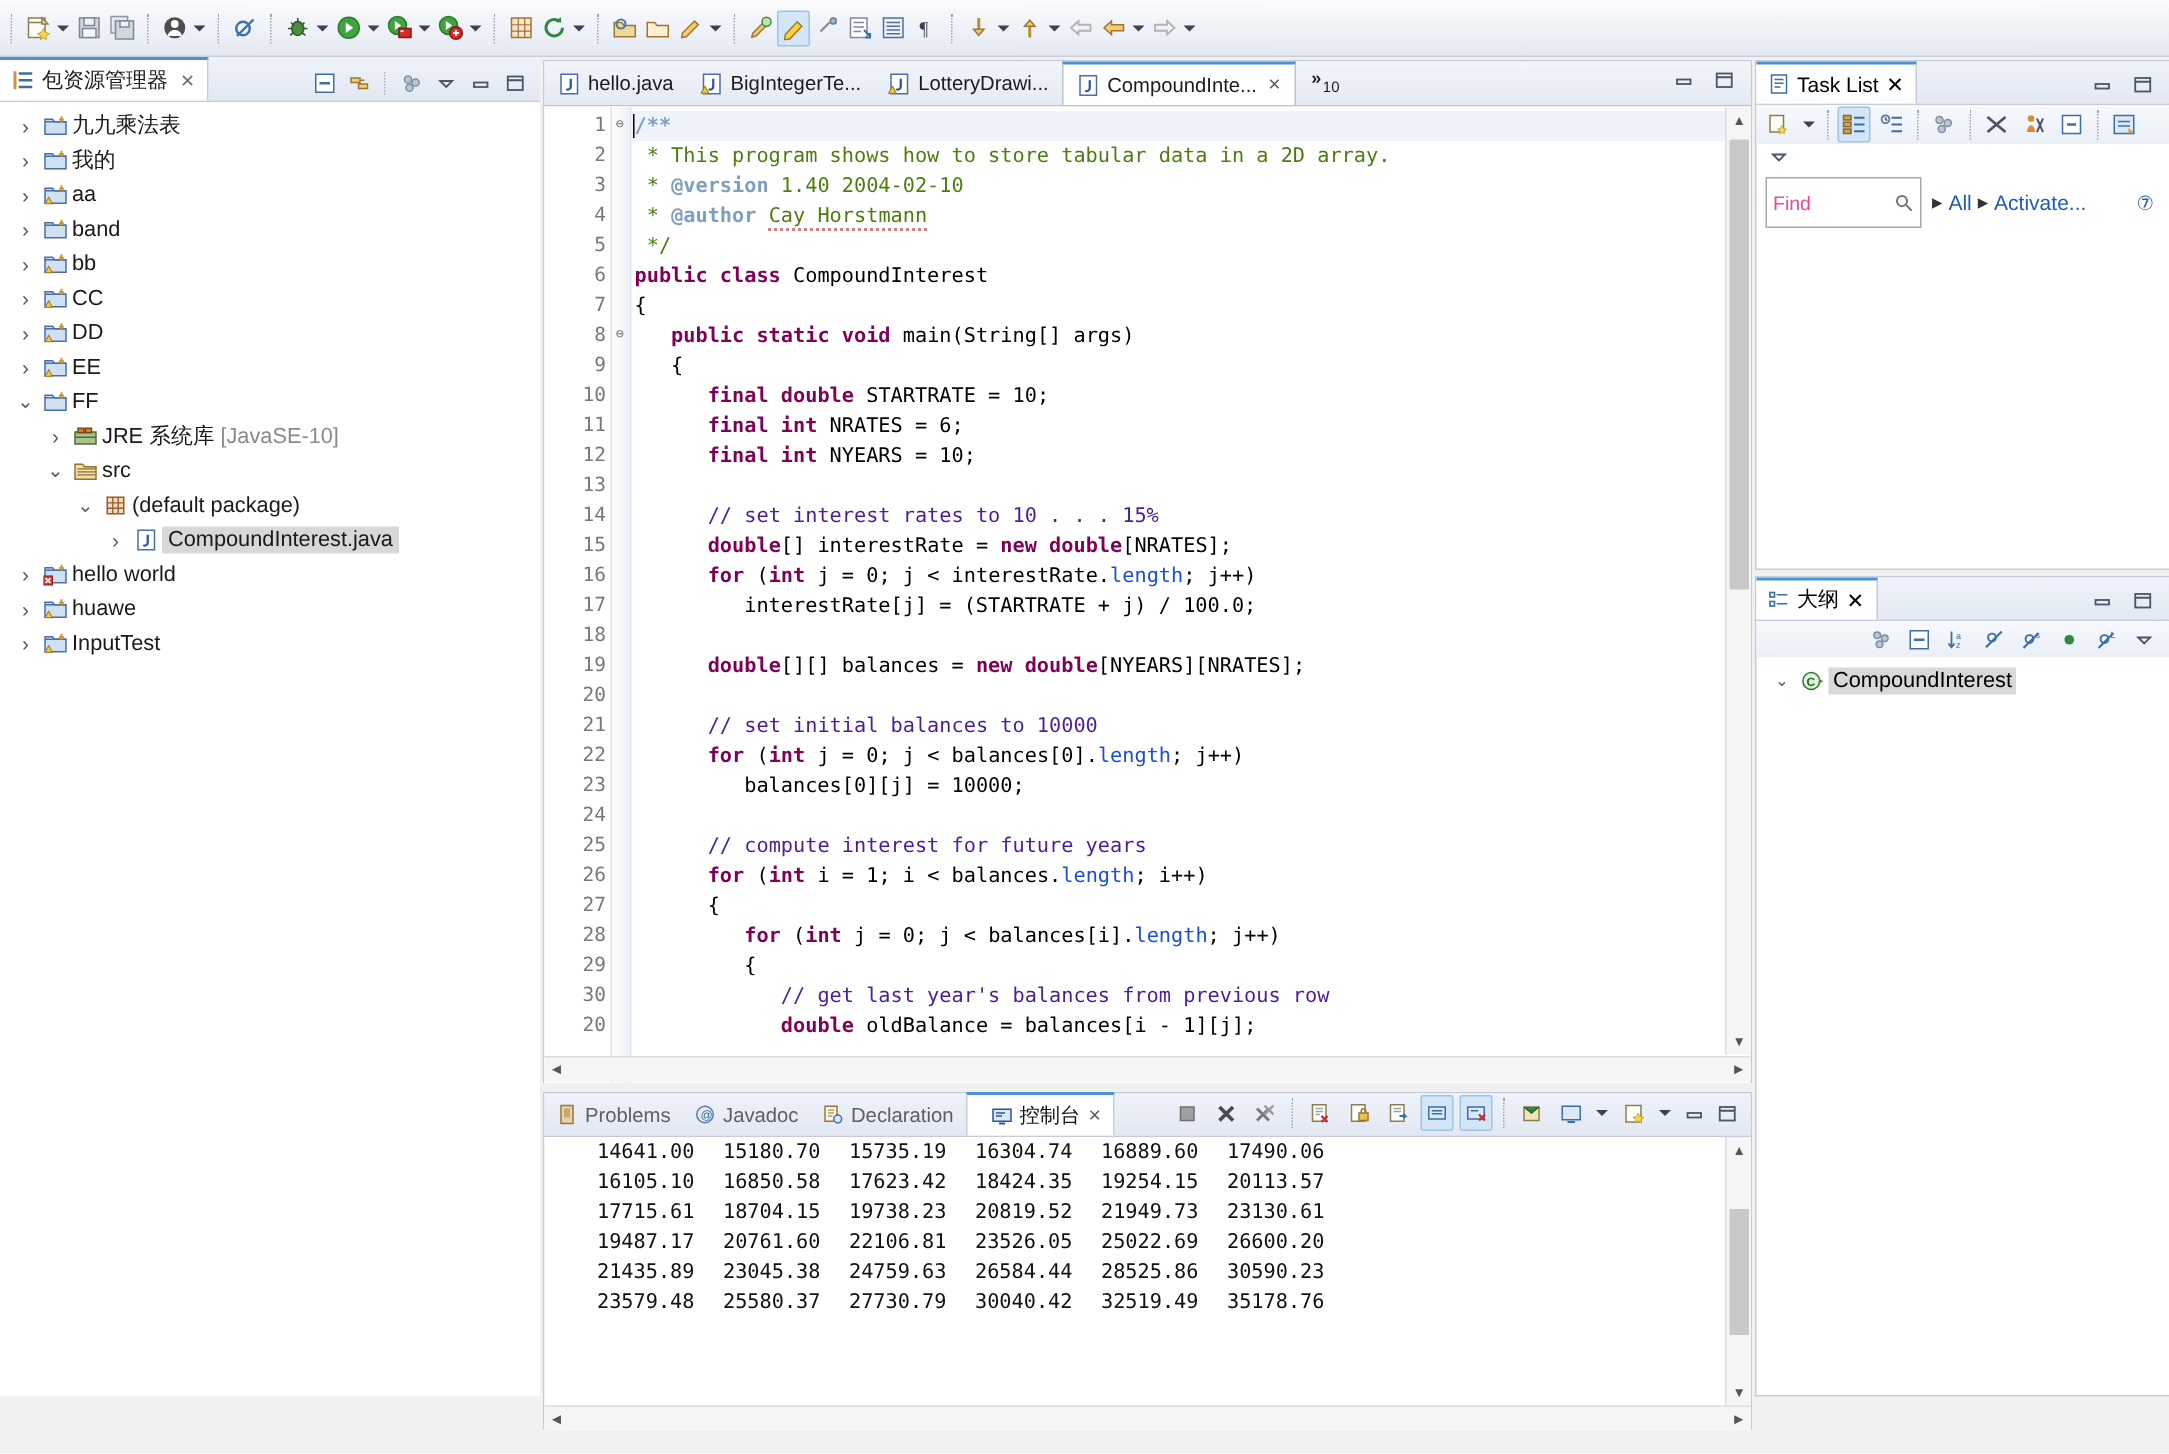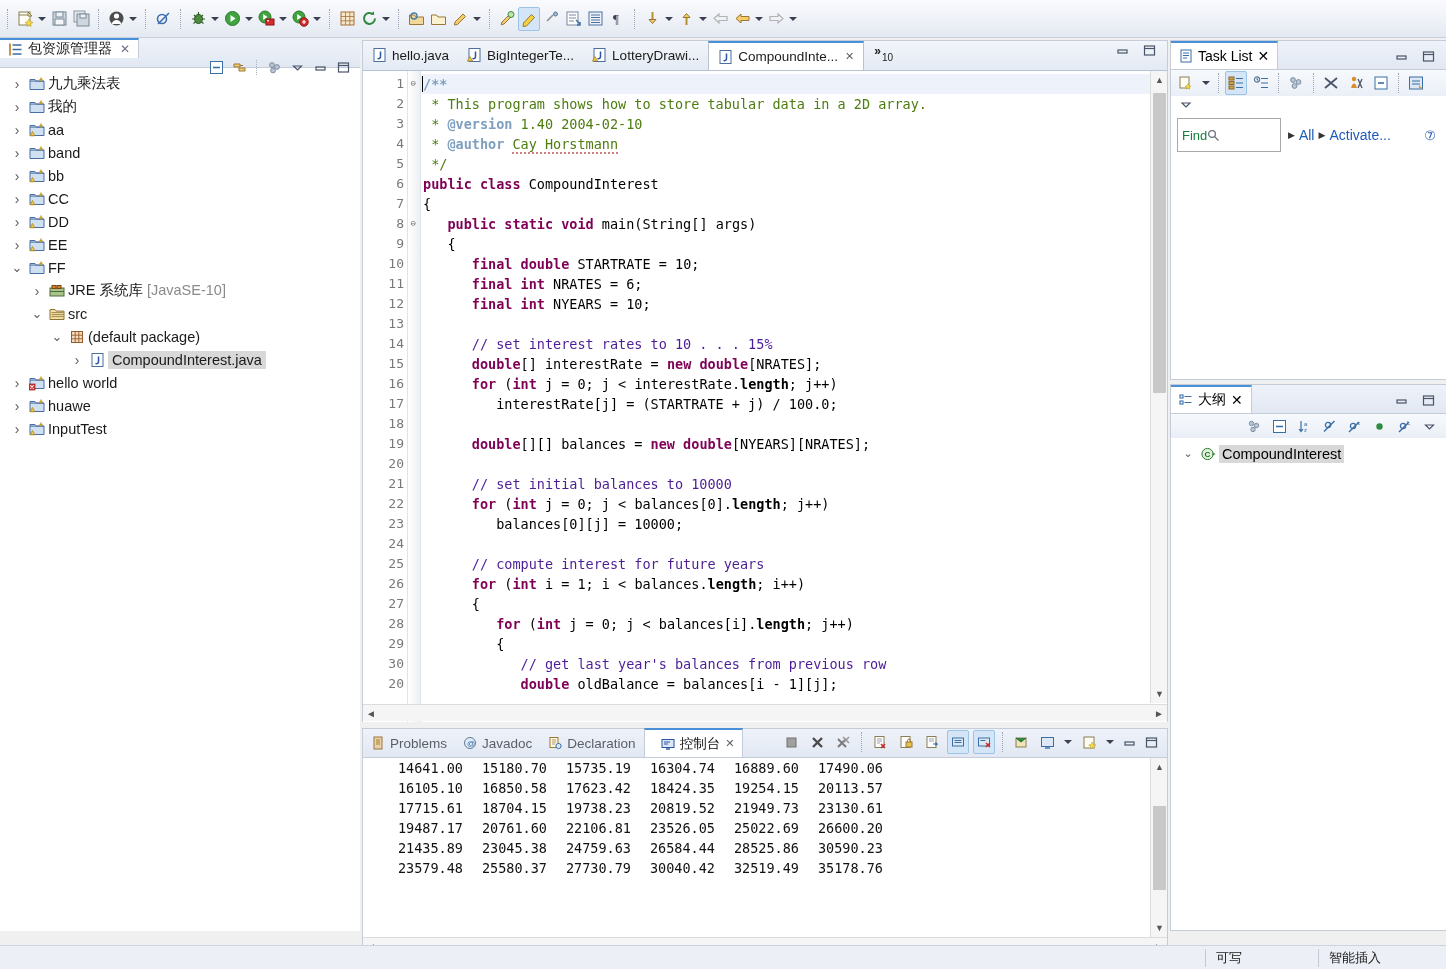--- a/index.html
+++ b/index.html
@@ -41,21 +41,21 @@
 
   
   .left-panel {
     position: absolute; left: 0; top: 38px; width: 360px; height: 893px;
     background: #ffffff;
   }
   .view-tabbar {
     height: 30px; position: relative;
     background: linear-gradient(to bottom,#eef2f9,#e2e8f3);
     border-bottom: 1px solid #c4cbd9;
-    display: flex; align-items: flex-start; flex-direction: column;
+    display: flex; align-items: flex-end;
   }
   .view-tab {
     display: flex; align-items: center; gap: 5px;
     height: 29px; padding: 0 8px 0 8px;
     background: #ffffff;
     border-top: 2px solid #4a90d9;
     border-right: 1px solid #c4cbd9;
     font-size: 14px; color: #1b1b1b;
   }
   .view-tab .close-x { color:#6b7280; font-size: 12px; margin-left: 3px; }
@@ -73,21 +73,21 @@
   .ticon { width: 22px; display:flex; align-items:center; justify-content:center; }
   .tlabel { }
   .tlabel .dim { color: #8a8a8a; }
 
   
   .editor-area {
     position: absolute; left: 362px; top: 40px; width: 806px; height: 682px;
     background: #fff; border: 1px solid #c4cbd9;
   }
   .ed-tabbar {
-    height: 30px; display: flex; align-items: flex-start; position: relative;
+    height: 30px; display: flex; align-items: center; position: relative;
     background: linear-gradient(to bottom,#f2f5fa,#e4eaf4);
     border-bottom: 1px solid #b9c2d2;
   }
   .ed-tab {
     display: flex; align-items: center; gap: 5px;
     height: 28px; padding: 0 9px;
     font-size: 13.5px; color: #1b1b1b; white-space: nowrap;
   }
   .ed-tab.active {
     background: #ffffff; border-top: 2px solid #4a90d9;
@@ -123,21 +123,21 @@
     flex: 1 1 auto; padding-top: 3px; overflow: hidden;
     font-family: "DejaVu Sans Mono", monospace; font-size: 13.5px;
     white-space: pre;
   }
   .cline { height: 20px; line-height: 20px; padding-left: 2px; }
   .cline.cur { background: #eef3fb; }
   .k  { color: #7f0055; font-weight: bold; }
   .cm { color: #4c1d95; }
   .jd { color: #4d7c0f; }
   .jdt{ color: #7f9fbf; font-weight: bold; }
-  .fl { color: #000000; font-weight: bold; }
+  .fl { color: #1d4ed8; }
   .pl { color: #000000; }
   .sq { border-bottom: 2px dotted #d08080; }
   .caret { border-left: 1px solid #000; margin-left:-1px; }
 
   .ed-vscroll {
     position: absolute; right: 0; top: 30px; width: 17px; height: 632px;
     background: #f5f5f5; border-left: 1px solid #dcdcdc;
   }
   .ed-vscroll .thumb { position:absolute; left:2px; top:22px; width: 13px; height: 300px; background:#c8c8c8; border-radius:1px;}
   .sc-arrow { position:absolute; left:0; width:17px; height:18px; display:flex;align-items:center;justify-content:center;color:#555;font-size:9px;}
@@ -169,22 +169,22 @@
   }
   .rt-win { margin-left:auto; display:flex; align-items:center; gap:9px; padding: 0 9px 4px 0;}
   .rt-toolrow {
     display:flex; align-items:center; gap:3px; height: 26px; padding: 2px 4px;
     background: linear-gradient(to bottom,#f7f9fc,#eaeff7);
   }
   .rt-toolrow2 { height: 18px; padding-left: 6px; display:flex; align-items:center;}
   .findrow { display:flex; align-items:center; gap:7px; padding: 4px 6px; }
   .findbox {
     flex: 0 0 104px; height: 34px; border: 1px solid #a9a9a9; background: #fff;
-    display:flex; align-items:center; justify-content: flex-start; padding: 0 4px;
-    font-size: 13px; color: #15803d;
+    display:flex; align-items:center; justify-content: space-between; padding: 0 4px;
+    font-size: 13px; color: #ec4899;
   }
   .crumb { color: #1f5bb8; font-size: 14px; display:flex; align-items:center; gap:4px;}
   .crumb .car { color: #333; font-size: 9px; }
   .qmark { margin-left:auto; color:#2a5db0; font-size: 13px; padding-right: 4px;}
 
   .outline-tools {
     display:flex; align-items:center; justify-content:flex-end; gap:7px;
     height: 24px; padding-right: 8px;
     background: linear-gradient(to bottom,#f7f9fc,#eaeff7);
   }
@@ -1127,21 +1127,14 @@
         <div class="thumb"></div>
         <div class="sc-arrow" style="bottom:0">▼</div>
       </div>
       <div class="cons-hscroll">
         <span>◄</span>
         <span>►</span>
       </div>
     </div>
   </div>
 
-  <div class="statusbar">
-    <div class="sb-cell" style="width:1205px"></div>
-    <div class="sb-div"></div>
-    <div class="sb-cell" style="width:112px">可写</div>
-    <div class="sb-div"></div>
-    <div class="sb-cell">智能插入</div>
-  </div>
 
 </div>
 
 </body></html>

